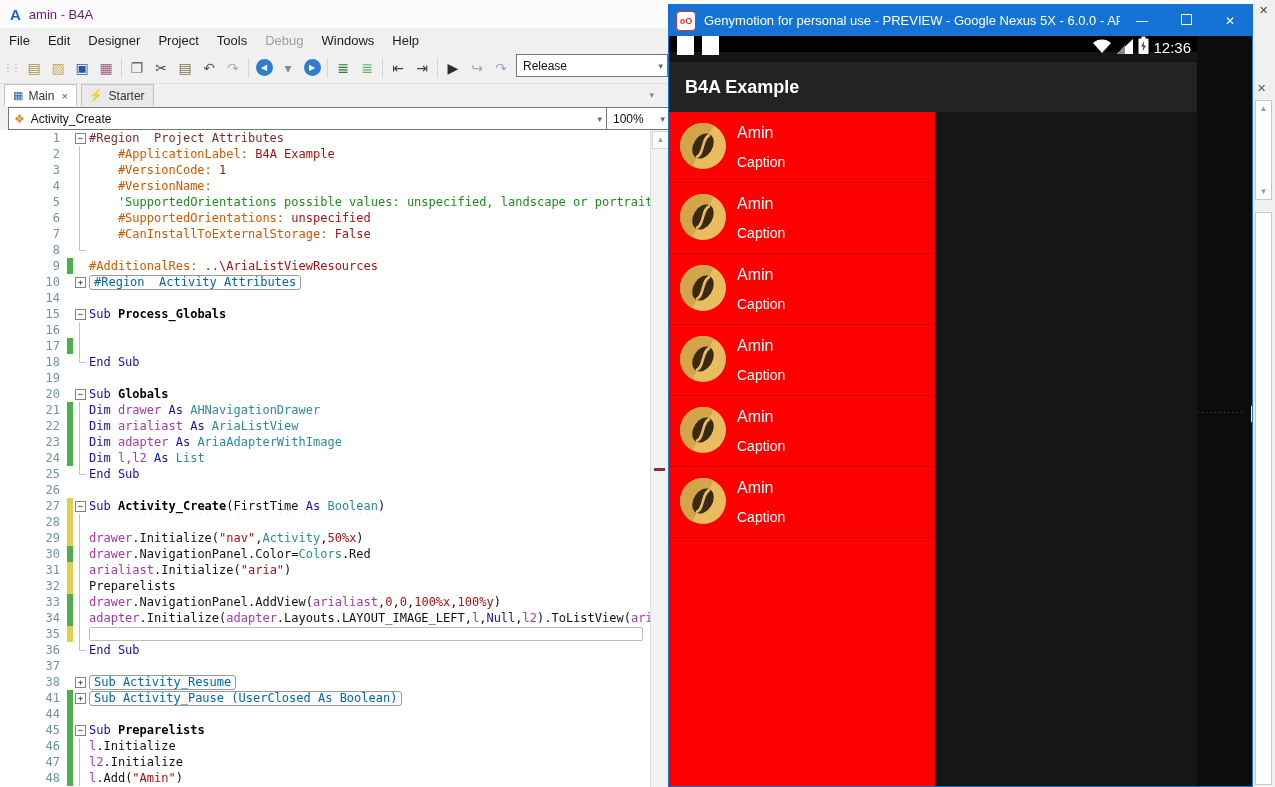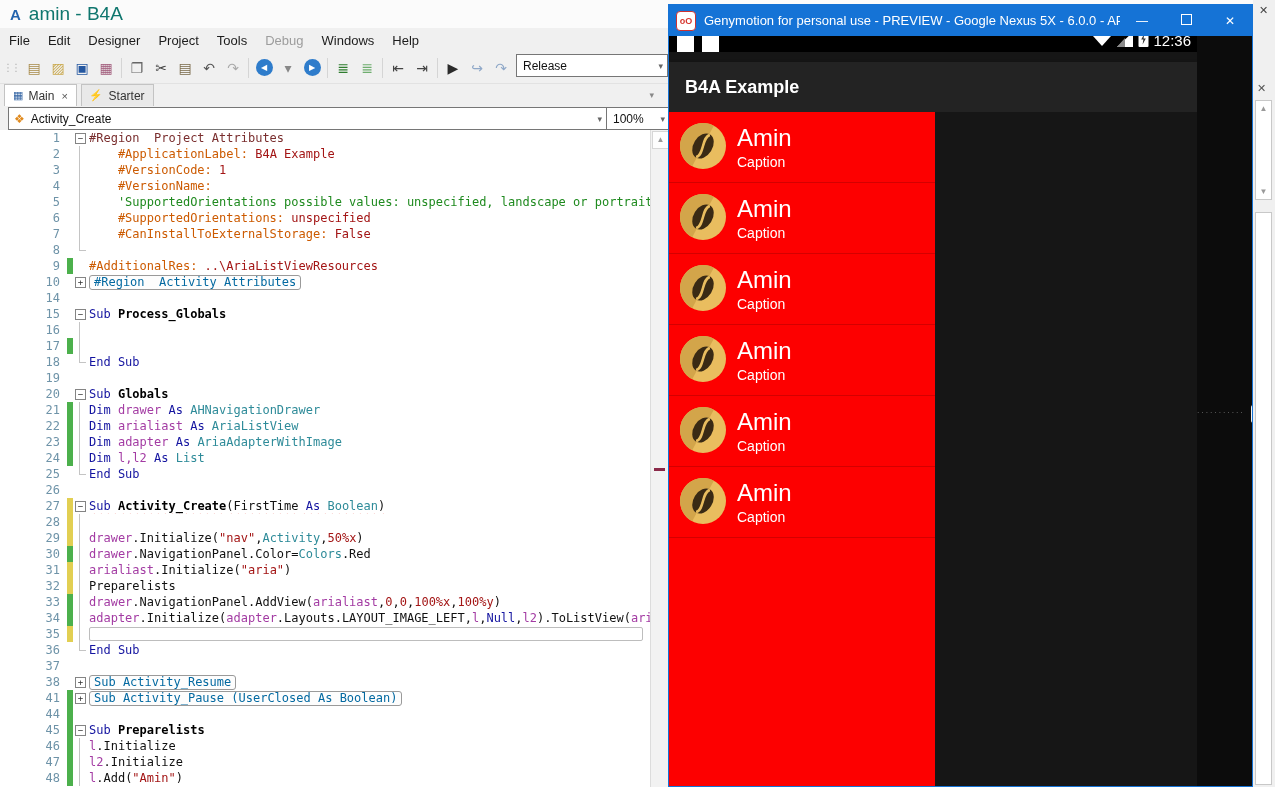--- a/index.html
+++ b/index.html
@@ -1,21 +1,21 @@
 <!DOCTYPE html>
 <html><head>
 <meta charset="utf-8">
 <style>
   html,body{margin:0;padding:0;width:1275px;height:787px;overflow:hidden;background:#f0f0f0;
     font-family:"Liberation Sans",sans-serif;-webkit-font-smoothing:antialiased;}
   
   #b4a{position:absolute;left:0;top:0;width:1275px;height:787px;background:#f0f0f0;}
   #b4a-titlebar{position:absolute;left:0;top:0;width:100%;height:28px;background:#fbfbfb;display:flex;align-items:center;}
   .b4a-logo{font-weight:bold;color:#2565ae;font-size:15px;margin:0 8px 0 10px;}
-  .b4a-title-text{color:#0f766e;font-size:19px;}
+  .b4a-title-text{color:#701a75;font-size:13px;}
   #menubar{position:absolute;left:0;top:28px;width:668px;height:24px;display:flex;align-items:center;background:#f0f0f0;}
   .menu-item{padding:3px 9px;font-size:13px;color:#1c1c1c;}
   .menu-item.disabled{color:#9d9d9d;}
   #toolbar{position:absolute;left:0;top:52px;width:668px;height:31px;display:flex;align-items:center;background:#f0f0f0;border-bottom:1px solid #e2e2e2;}
   .grip{color:#b0b0b0;font-size:10px;letter-spacing:-2px;margin:0 3px;}
   .ticon{width:24px;height:22px;display:flex;align-items:center;justify-content:center;font-size:14px;}
   .tcirc span{display:flex;width:17px;height:17px;border-radius:50%;background:#2e7ccb;color:#fff;font-size:8px;align-items:center;justify-content:center;}
   .tsep{width:1px;height:20px;background:#d5d5d5;margin:0 3px;}
   .combo{background:#fff;border:1px solid #767676;display:flex;align-items:center;font-size:12px;color:#111;}
   .combo .caret{margin-left:auto;color:#666;font-size:9px;padding:0 4px;}
@@ -58,30 +58,30 @@
   #vscroll .sbtn{position:absolute;left:1px;top:1px;width:15px;height:16px;background:#fdfdfd;border:1px solid #d6d6d6;color:#9a9a9a;font-size:8px;text-align:center;line-height:15px;}
   #vscroll .stick{position:absolute;left:3px;top:338px;width:11px;height:3px;background:#8b2a4a;}
   
   #geny{position:absolute;left:668px;top:4px;width:585px;height:783px;border:1px solid #1573d6;box-sizing:border-box;background:#161616;padding-left:21px;}
   #g-title{position:absolute;left:0;top:0;width:100%;height:31px;background:#1573d6;display:flex;align-items:center;}
   #g-logo{width:18px;height:18px;background:#fff;border:1px solid #c33;border-radius:4px;margin:0 8px 0 7px;color:#d6372f;font-size:9px;font-weight:bold;display:flex;align-items:center;justify-content:center;}
   #g-title-text{color:#fff;font-size:13px;white-space:nowrap;overflow:hidden;flex:1;}
   .g-ctl{width:44px;text-align:center;color:#fff;font-size:12px;flex:none;}
   #g-max i{display:inline-block;width:9px;height:9px;border:1.5px solid #fff;}
   #g-screen{position:absolute;left:0;top:31px;right:0;bottom:0;background:#161616;overflow:hidden;}
-  #g-status{position:absolute;left:0;top:0;right:55px;height:16px;background:#000;display:flex;align-items:flex-end;}
+  #g-status{position:absolute;left:0;top:0;right:55px;height:16px;background:#000;display:flex;align-items:flex-start;}
   .notif-sq{width:17px;height:19px;background:#fff;margin-left:8px;}
   #g-status .right{margin-left:auto;display:flex;align-items:center;}
   #g-clock{color:#fff;font-size:15px;margin:0 6px 0 4px;}
   #g-actionbar{position:absolute;left:0;top:26px;right:55px;height:50px;background:#232323;color:#fff;font-size:18px;font-weight:bold;display:flex;align-items:center;padding-left:16px;box-shadow:0 2px 4px rgba(0,0,0,.45);}
   #g-content{position:absolute;left:0;top:76px;right:55px;bottom:0;background:#161616;}
   #drawer{position:absolute;left:0;top:0;width:266px;bottom:0;background:#fd0000;}
   .ditem{height:70px;position:relative;border-bottom:1px solid #d40000;}
   .dicon{position:absolute;left:11px;top:11px;width:46px;height:46px;}
-  .dtitle{position:absolute;left:68px;top:12px;color:#fff;font-size:24px;}
+  .dtitle{position:absolute;left:68px;top:12px;color:#fff;font-size:16px;}
   .dcap{position:absolute;left:68px;top:42px;color:#fff;font-size:14px;}
   #g-side{position:absolute;right:0;top:0;width:55px;bottom:0;background:#0c0c0c;display:flex;flex-direction:row;align-items:center;padding-top:4px;box-sizing:border-box;}
   .sideicon{height:48px;display:flex;align-items:center;justify-content:center;flex:none;}
   .sdots{color:#777;font-size:7px;letter-spacing:2px;line-height:10px;flex:none;}
   .side-bottom{margin-top:auto;margin-bottom:6px;}
   
   #rightstrip{position:absolute;left:1253px;top:0;width:22px;height:787px;background:#f0f0f0;}
   #rs-close-app{position:absolute;left:6px;top:4px;color:#444;font-size:11px;}
   #rs-close-panel{position:absolute;left:4px;top:82px;color:#555;font-size:11px;}
   .rs-scroll{position:absolute;left:2px;width:17px;border:1px solid #c8c8c8;background:#fff;box-sizing:border-box;}

